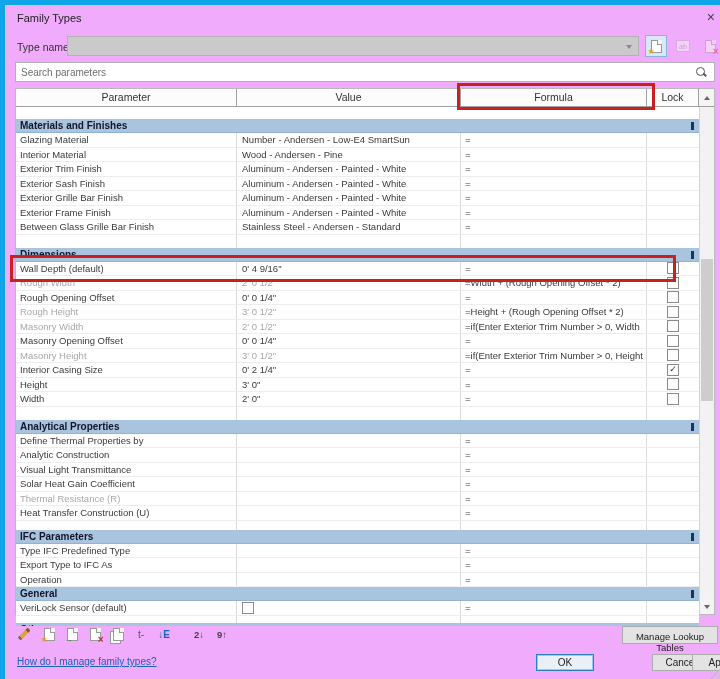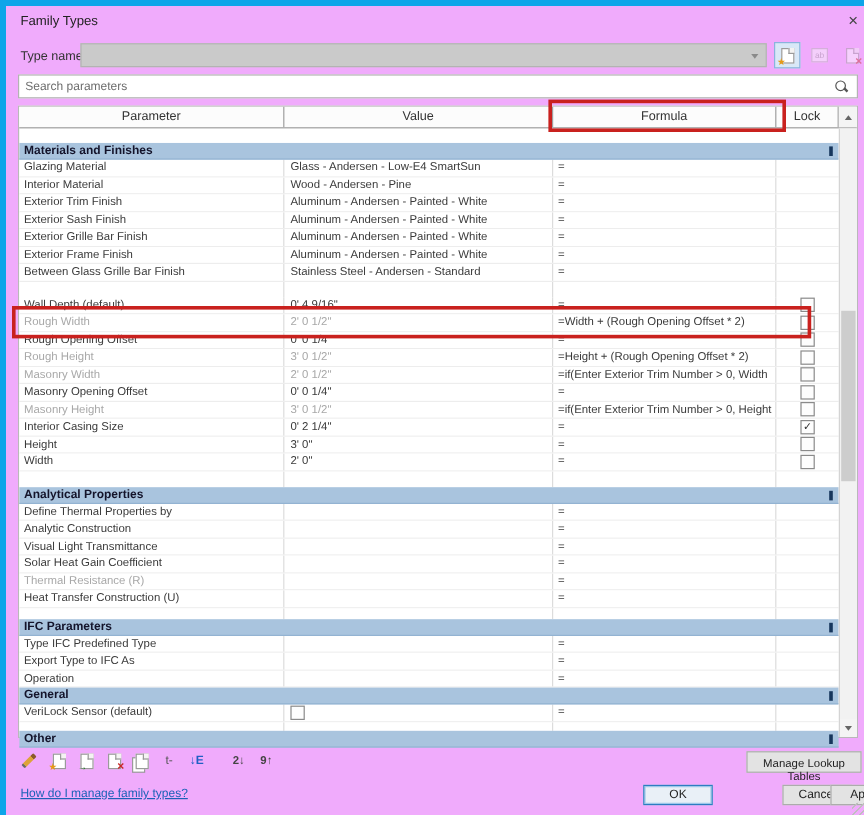--- a/index.html
+++ b/index.html
@@ -117,21 +117,21 @@
         <span class="tri-up"></span>
       </div>
     </div>
     <div class="tbody" id="tbody">
         <div class="sec">
           <span class="st">Materials and Finishes</span>
           <span class="pin"></span>
         </div>
         <div class="row">
           <div class="cp">Glazing Material</div>
-          <div class="cv">Glass - Andersen - Low-E4 SmartSun</div>
+          <div class="cv">Number - Andersen - Low-E4 SmartSun</div>
           <div class="cf">=</div>
           <div class="cl"></div>
         </div>
         <div class="row">
           <div class="cp">Interior Material</div>
           <div class="cv">Wood - Andersen - Pine</div>
           <div class="cf">=</div>
           <div class="cl"></div>
         </div>
         <div class="row">
@@ -162,20 +162,24 @@
           <div class="cp">Between Glass Grille Bar Finish</div>
           <div class="cv">Stainless Steel - Andersen - Standard</div>
           <div class="cf">=</div>
           <div class="cl"></div>
         </div>
         <div class="row gapr" style="height: 13px;">
           <div class="cp"></div>
           <div class="cv"></div>
           <div class="cf"></div>
           <div class="cl"></div>
+        </div>
+        <div class="sec">
+          <span class="st">Dimensions</span>
+          <span class="pin"></span>
         </div>
         <div class="row">
           <div class="cp">Wall Depth (default)</div>
           <div class="cv">0'  4 9/16"</div>
           <div class="cf">=</div>
           <div class="cl">
             <span class="cb"></span>
           </div>
         </div>
         <div class="row gray">

